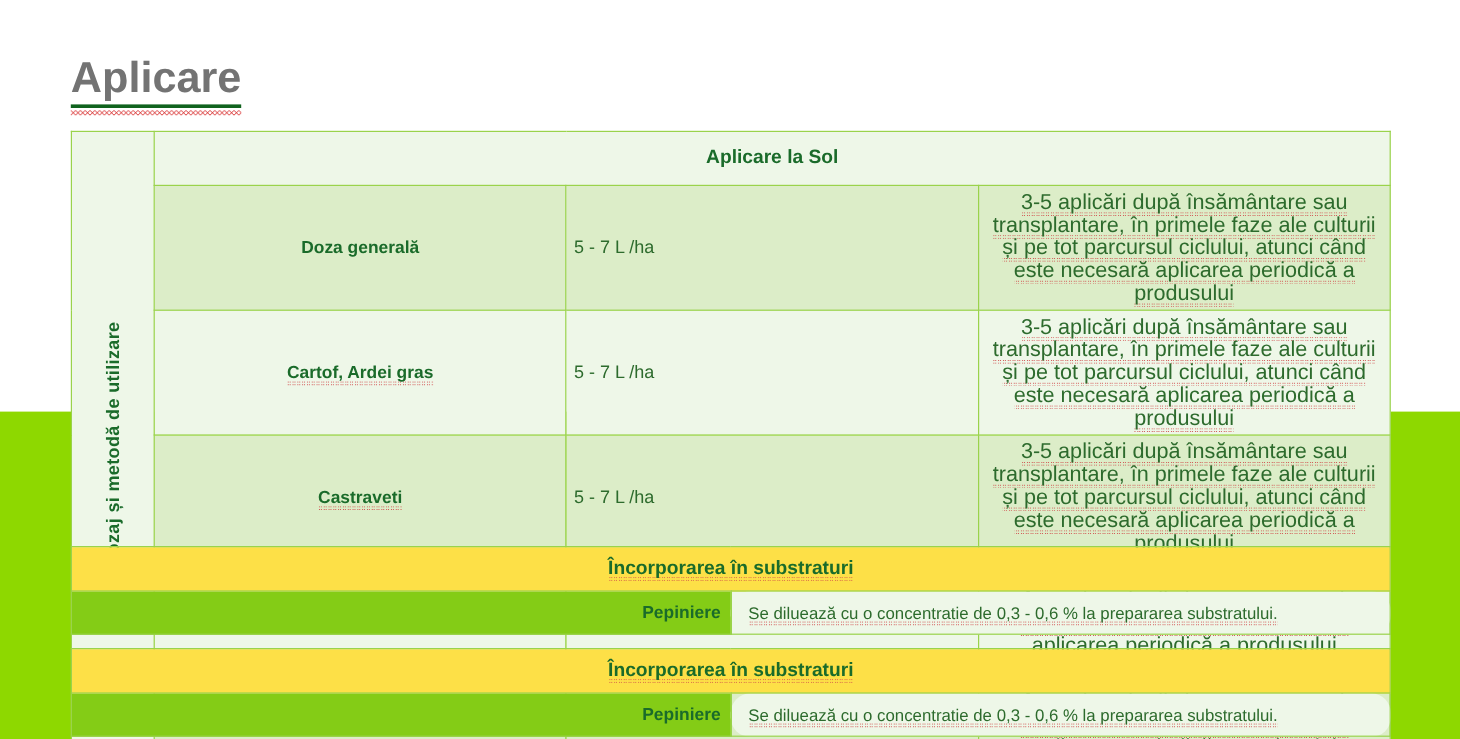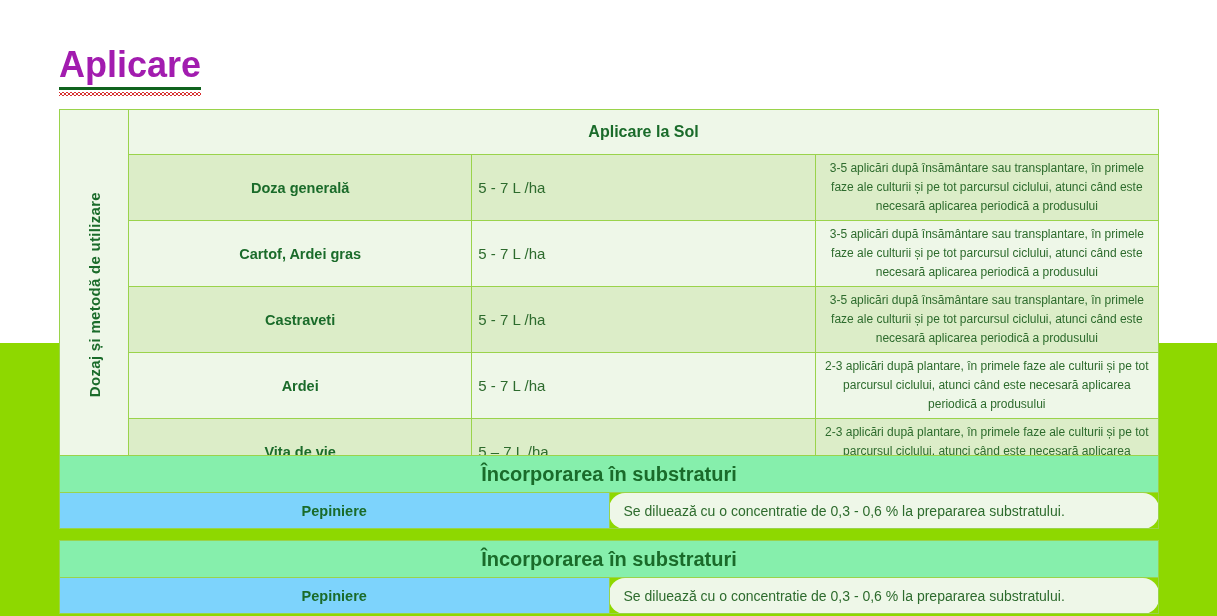--- a/index.html
+++ b/index.html
@@ -29,21 +29,21 @@
   
   #title-wrap {
     position: absolute;
     left: 59px;
     top: 44px;
     z-index: 3;
   }
   #page-title {
     font-size: 36px;
     font-weight: bold;
-    color: #a21caf;
+    color: #737373;
     letter-spacing: 0px;
     line-height: 42px;
     display: inline-block;
     border-bottom: 3px solid #10631e;
     padding-bottom: 1px;
     position: relative;
   }
   .squiggle {
     position: absolute;
     left: 0;
@@ -116,21 +116,21 @@
   }
   .dose-cell {
     width: 110px;
     text-align: left;
     font-size: 15px;
     color: #2d6b2d;
     font-weight: normal;
   }
   .desc-cell {
     text-align: center;
-    font-size: 12px;
+    font-size: 18px;
     color: #2d6b2d;
     line-height: 19px;
   }
   .row-a td { background: #dcedc8; }
   .row-b td { background: #eef7e8; }
   .r-h { height: 54px; }
 
   
   .sub-table {
     position: absolute;
@@ -140,31 +140,31 @@
     border-collapse: collapse;
     table-layout: fixed;
   }
   #sub-table-1 { top: 455px; }
   #sub-table-2 { top: 540px; }
   .sub-table td {
     border: 1px solid #9ad34b;
     padding: 4px 8px;
   }
   .sub-head {
-    background: #86efac;
-    text-align: center;
-    font-size: 20px;
+    background: #fde047;
+    text-align: center;
+    font-size: 16px;
     font-weight: bold;
     color: #1a6b2a;
     height: 28px;
   }
   .sub-label {
     width: 438px;
-    background: #7dd3fc;
-    text-align: center;
+    background: #84cc16;
+    text-align: right;
     font-size: 14.5px;
     font-weight: bold;
     color: #1a6b2a;
     height: 27px;
   }
   .sub-value {
     background: #eef7e8;
     text-align: left;
     font-size: 14px;
     color: #2d6b2d;

